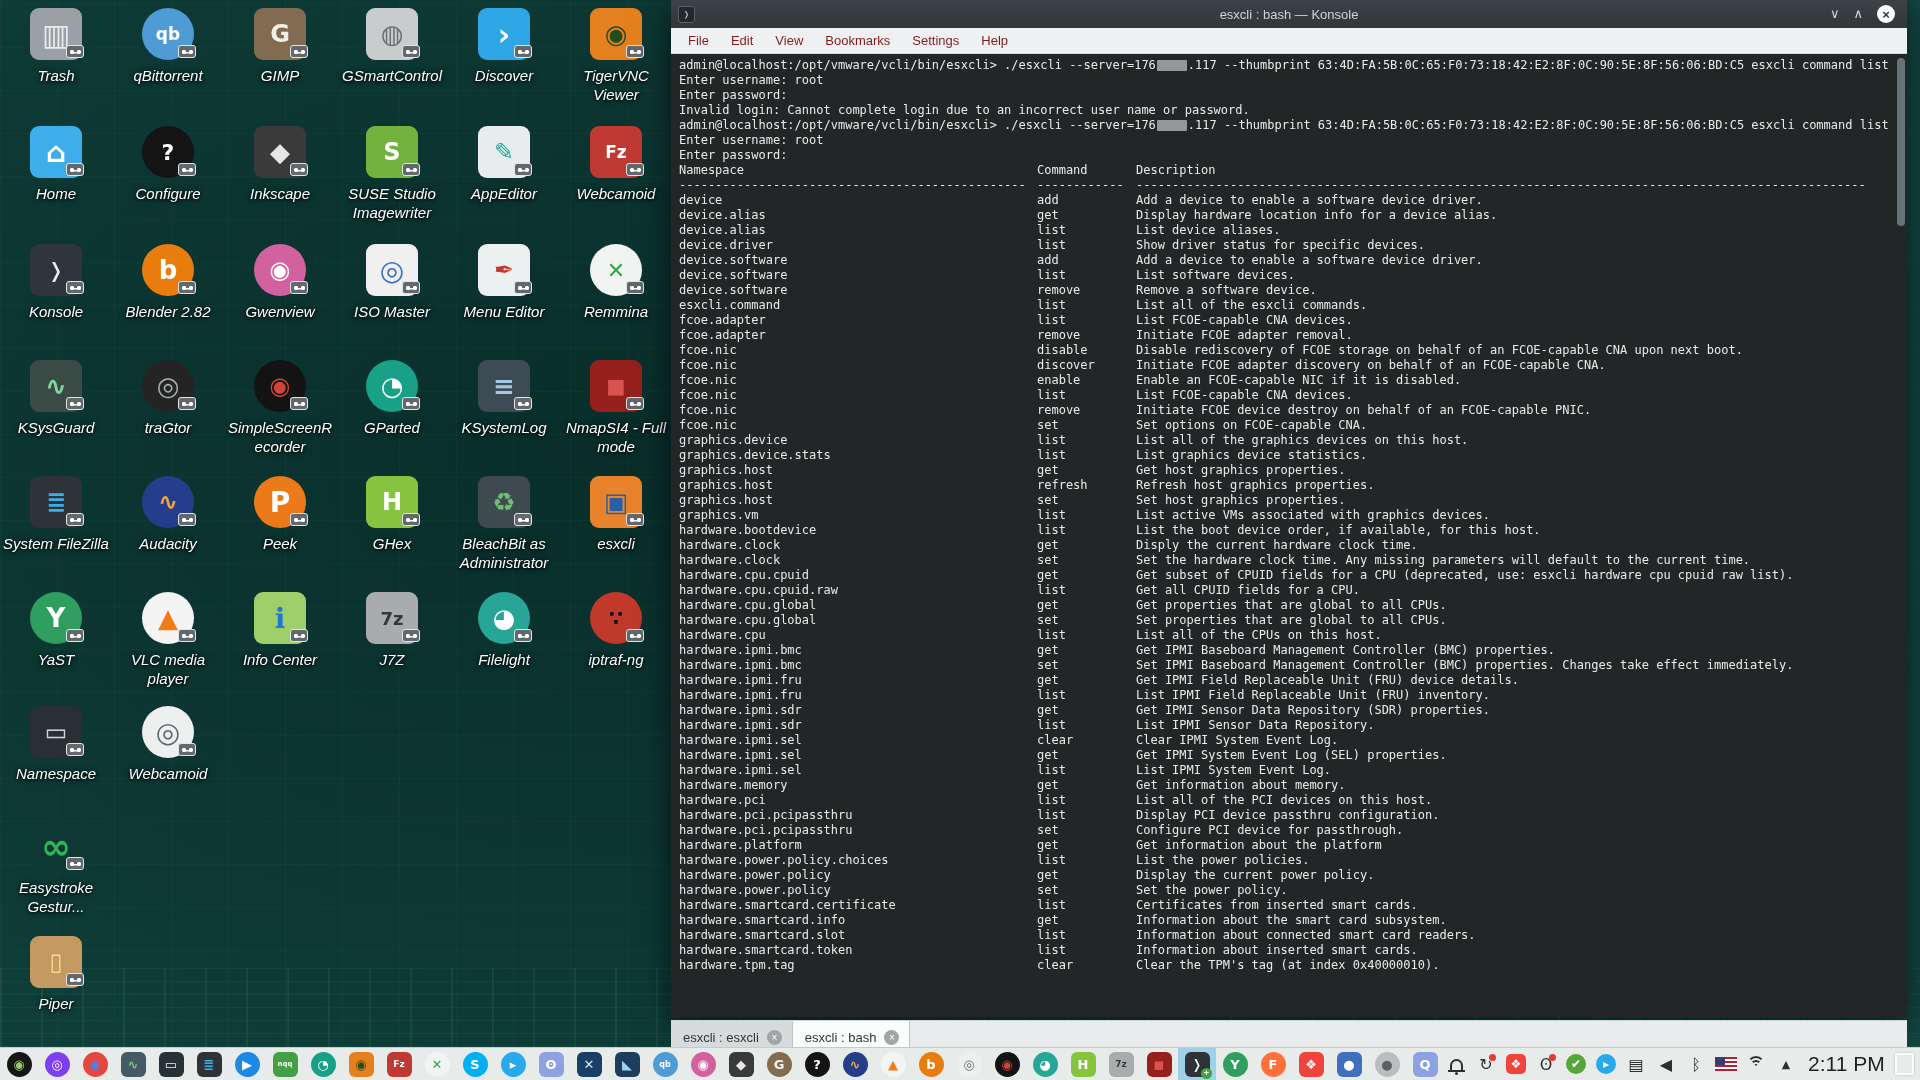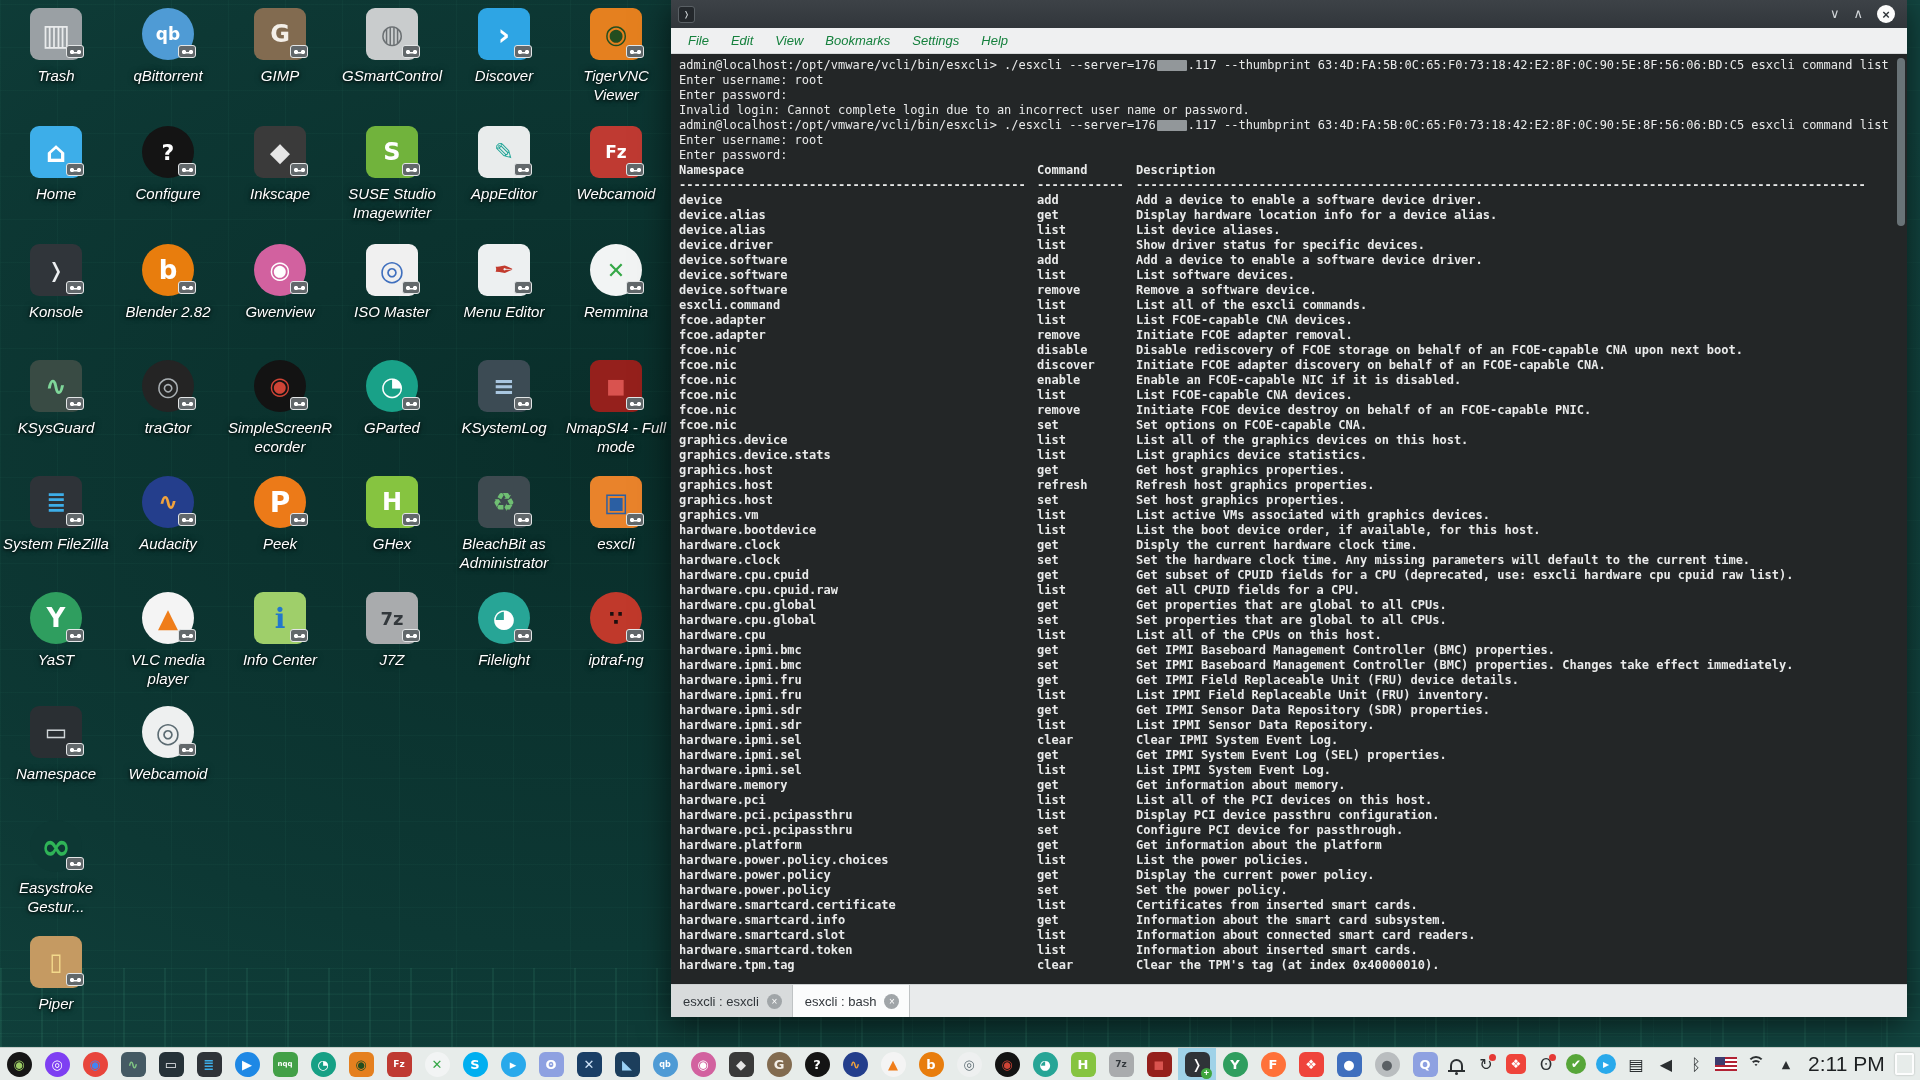--- a/index.html
+++ b/index.html
@@ -44,36 +44,36 @@
     border:1px solid #5a6065; border-radius:3px; color:#d6dadd; font-size:10px;
     display:flex; align-items:center; justify-content:center; font-family:"DejaVu Sans Mono",monospace; }
   .tb-title { position:absolute; left:0; right:0; text-align:center; pointer-events:none; }
   .tb-btns { margin-left:auto; display:flex; align-items:center; gap:14px; padding-right:12px; z-index:2; }
   .tb-btn { color:#d3d7da; font-size:13px; line-height:18px; }
   .tb-close { width:18px; height:18px; border-radius:50%; background:#fcfcfc; color:#31363b;
     font-size:13px; font-weight:bold; display:flex; align-items:center; justify-content:center; }
 
   .menubar { height:26px; background:#eff0f1; border-bottom:1px solid #d6d9da;
     display:flex; align-items:center; padding-left:6px; }
-  .menu-item { font-size:13px; color:#15803d; padding:0 11px;font-style:italic; }
+  .menu-item { font-size:13px; color:#7f1d1d; padding:0 11px; }
 
   .termwrap { position:relative; height:930px; background:#232627; overflow:hidden; }
   .term { position:absolute; inset:0; padding:4px 10px 8px 8px; color:#e9eaea;
     font-family:"DejaVu Sans Mono",monospace; font-size:12px; line-height:15px; white-space:pre; }
   .tline { height:15px; overflow:hidden; }
-  .trow { height:15px; overflow:hidden;font-weight:bold; }
+  .trow { height:15px; overflow:hidden; }
   .c-ns { display:inline-block; width:358px; }
   .c-cmd { display:inline-block; width:99px; }
   .redact { display:inline-block; width:30px; height:11px; background:#92979a;
     border-radius:1px; vertical-align:middle; margin:0 1px; }
   .scrollbar { position:absolute; right:2px; top:4px; width:8px; height:168px;
     background:#697377; border-radius:4px; }
 
   .tabbar { height:33px; background:#e9ebec; display:flex; align-items:stretch;
-    border-top:1px solid #cdd1d2; }
+    border-top:1px solid #cdd1d2;margin-top:36px; }
   .tab { display:flex; align-items:center; padding:0 10px 0 12px; font-size:13px;
     color:#31363b; border-right:1px solid #bfc3c4; background:#d8dbdc; }
   .tab.active { background:#fbfcfc; }
   .tab-close { width:15px; height:15px; margin-left:8px; border-radius:50%; background:#a0a5a8;
     color:#ffffff; font-size:10px; display:flex; align-items:center; justify-content:center; }
 
   
   .taskbar { position:absolute; left:0; bottom:0; width:1920px; height:33px;
     background:#e7ecea; border-top:1px solid #c4cbc8; display:flex; align-items:center; }
   .task { width:38px; height:33px; display:flex; align-items:center; justify-content:center;
@@ -275,20 +275,21 @@
       <div class="dicon" style="left: 0px; top: 936px;">
         <div class="dicon-art shape-s" style="background: rgb(197, 154, 98); color: rgb(243, 217, 139); font-size: 24px;">▯<span class="emblem"></span></div>
         <div class="dicon-label">Piper</div>
       </div>
     </div>
 </div>
 
 <div class="window">
   <div class="titlebar">
     <div class="tb-appicon">❭</div>
+    <div class="tb-title">esxcli : bash — Konsole</div>
     <div class="tb-btns">
       <span class="tb-btn">∨</span>
       <span class="tb-btn">∧</span>
       <span class="tb-close">×</span>
     </div>
   </div>
   <div class="menubar" id="menu-bar">
       <span class="menu-item">File</span>
       <span class="menu-item">Edit</span>
       <span class="menu-item">View</span>

